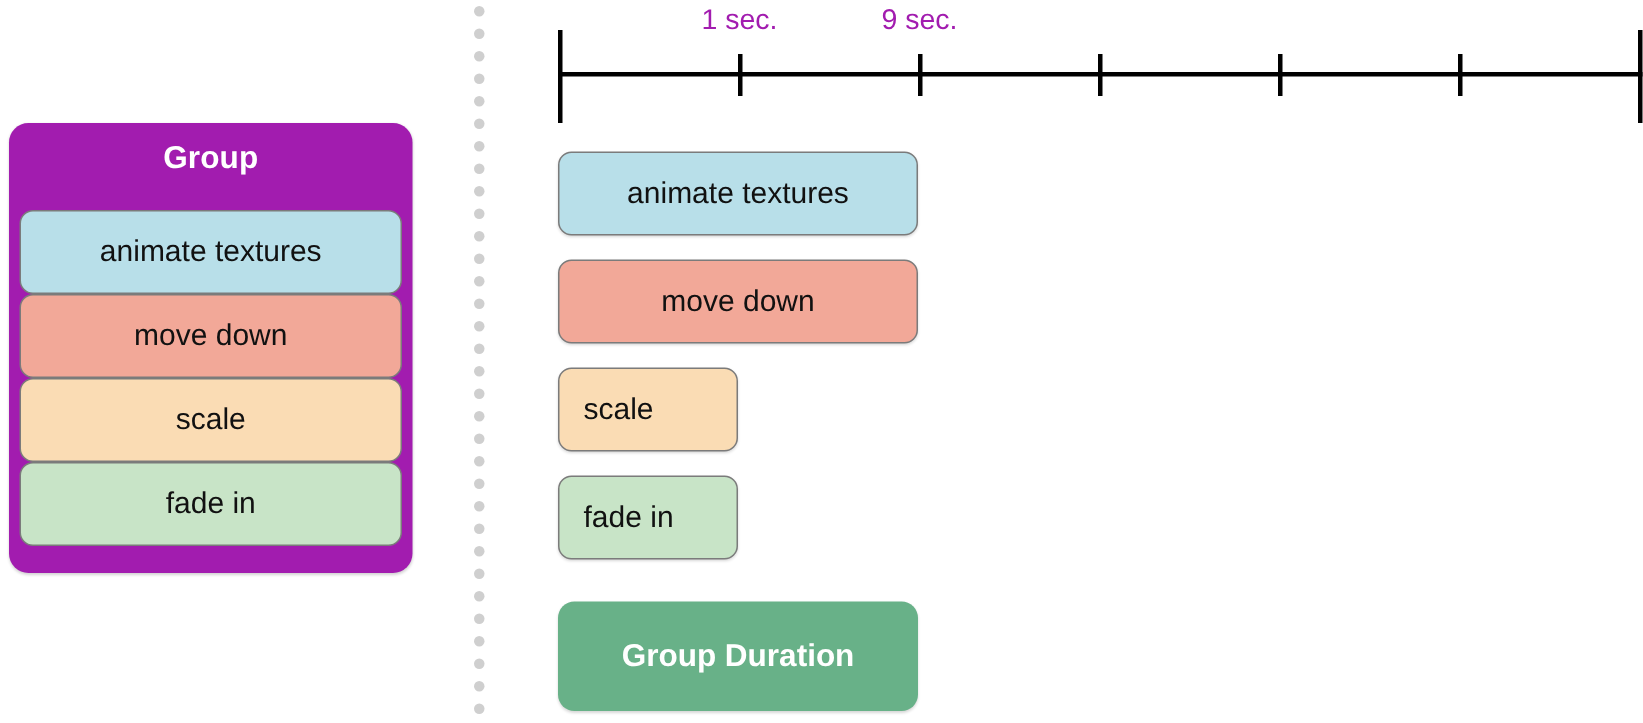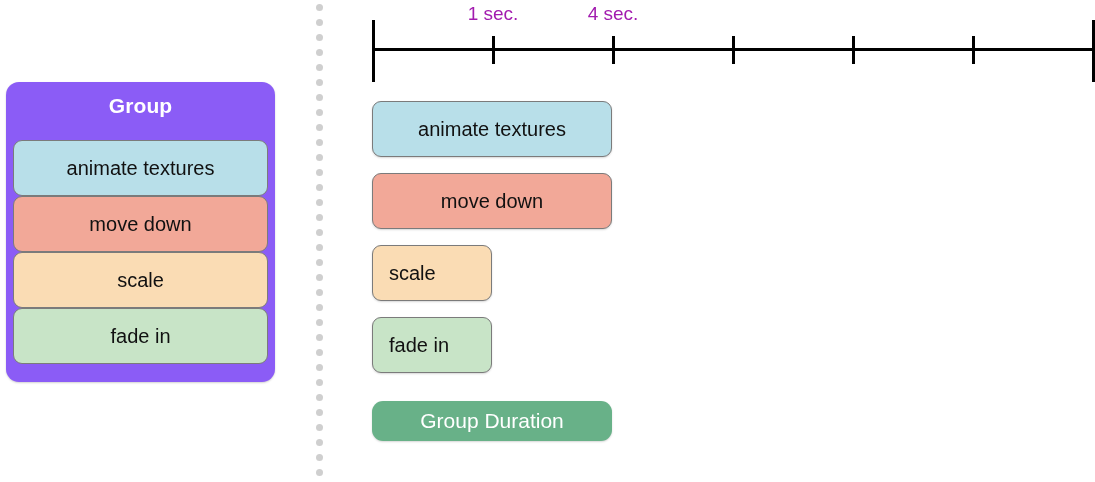--- a/index.html
+++ b/index.html
@@ -131,38 +131,38 @@
     color: #111111;
     padding-left: 16px;
     box-shadow: 0 1px 2px rgba(0,0,0,0.16);
   }
   .timeline-bar.centered {
     justify-content: center;
     padding-left: 0;
   }
   #group-duration-bar {
     position: absolute;
-    height: 40px;
+    height: 73px;
     box-sizing: border-box;
     background: #68b188;
     border: none;
     border-radius: 11px;
     display: flex;
     align-items: center;
     justify-content: center;
     font-size: 21px;
-    font-weight: normal;
+    font-weight: bold;
     color: #ffffff;
     box-shadow: 0 1px 2px rgba(0,0,0,0.16);
   }
 </style>
 </head>
 <body>
 
-<div id="group-panel" style="background: #8b5cf6;">
+<div id="group-panel" style="background: #a21caf;">
   <div id="group-title">Group</div>
 <div class="group-card" style="top: 58px; background: rgb(184, 223, 233);">
       <span>animate textures</span>
     </div>
     <div class="group-card" style="top: 114px; background: rgb(242, 168, 152);">
       <span>move down</span>
     </div>
     <div class="group-card" style="top: 170px; background: rgb(250, 220, 180);">
       <span>scale</span>
     </div>
@@ -205,21 +205,21 @@
     <div class="dot" style="top: 454px; background: rgb(207, 207, 207);"></div>
     <div class="dot" style="top: 469px; background: rgb(207, 207, 207);"></div>
   </div>
 
 <div id="timeline-axis">
   <div id="axis-line" style="left: 372px; width: 723px;"></div>
 <div class="axis-tick major" style="left: 372px;"></div>
     <div class="axis-tick minor" style="left: 492px;"></div>
     <div class="axis-label" style="left: 493px;">1 sec.</div>
     <div class="axis-tick minor" style="left: 612px;"></div>
-    <div class="axis-label" style="left: 613px;">4 sec.</div>
+    <div class="axis-label" style="left: 613px;">9 sec.</div>
     <div class="axis-tick minor" style="left: 732px;"></div>
     <div class="axis-tick minor" style="left: 852px;"></div>
     <div class="axis-tick minor" style="left: 972px;"></div>
     <div class="axis-tick major" style="left: 1092px;"></div>
   </div>
 
 <div id="timeline-bars">
     <div class="timeline-bar centered" style="left: 372px; top: 101px; width: 240px; background: rgb(184, 223, 233);">
       <span>animate textures</span>
     </div>

